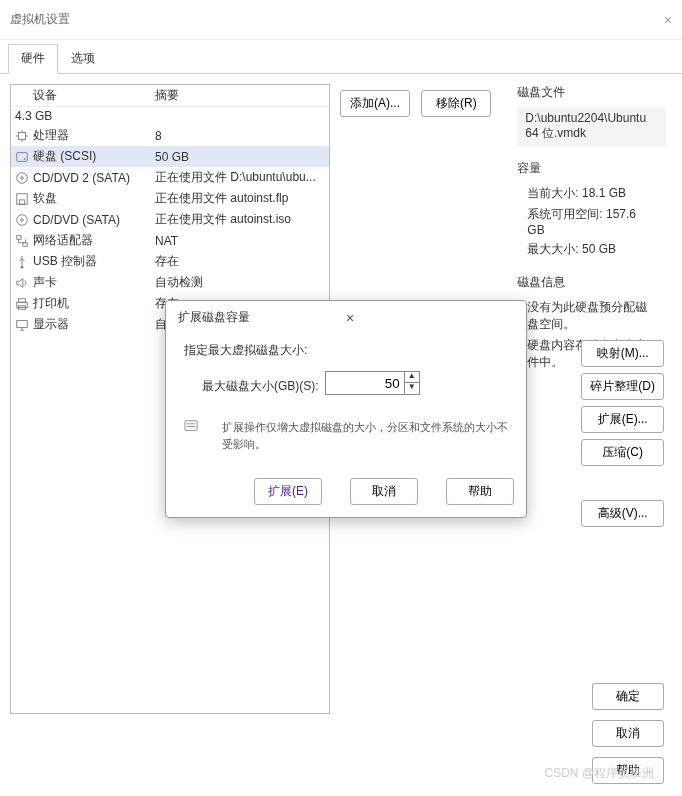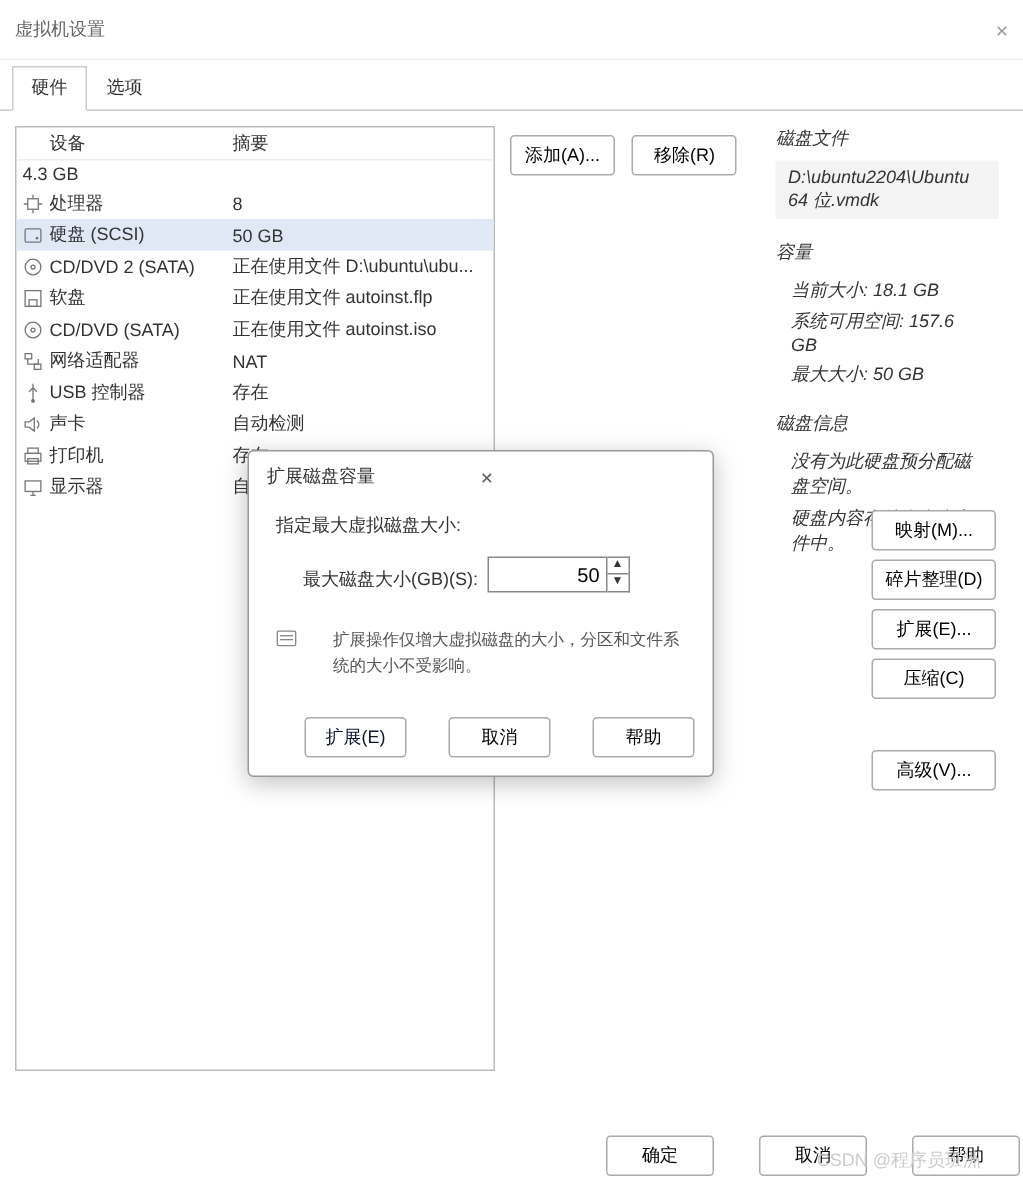--- a/index.html
+++ b/index.html
@@ -58,21 +58,21 @@
     .device-header { font-weight: normal; border-bottom: 1px solid #eee; }
     .col-device { width: 140px; display: flex; align-items: center; gap: 4px; }
     .col-summary { flex: 1; overflow: hidden; text-overflow: ellipsis; white-space: nowrap; }
     .device-row.selected { background: #e0e8f5; }
     .icon { width: 14px; height: 14px; display: inline-flex; align-items: center; justify-content: center; }
     .icon svg { width: 14px; height: 14px; }
     .right-panel {
       flex: 1;
       padding: 0 6px;
     }
-    .section { margin-bottom: 14px; font-style: italic; }
+    .section { margin-bottom: 14px; }
     .section-title { margin-bottom: 6px; color: #333; }
     .file-path {
       background: #f4f4f4;
       padding: 4px 8px;
       border-radius: 2px;
       font-size: 12px;
     }
     .info-row { padding: 2px 10px; color: #333; }
     .right-buttons {
       position: absolute;
@@ -86,48 +86,49 @@
       min-width: 72px;
       padding: 4px 8px;
       background: #fff;
       border: 1px solid #aaa;
       border-radius: 3px;
       cursor: pointer;
       font-size: 12px;
       font-family: inherit;
       margin-left: 20px;
     }
-    .btn:disabled { color: #0f172a; cursor: default; }
+    .btn:disabled { color: #4c1d95; cursor: default; }
     .bottom-device-btns {
       text-align: center;
       padding: 6px;
     }
     .bottom-device-btns .btn { margin: 0 4px; min-width: 70px; }
     .footer-btns {
       position: absolute;
       bottom: 12px;
-      right: 2px;
+      right: 18px;
       display: flex;
       gap: 10px;
+      flex-direction: column;
     }
     .footer-btns .btn { min-width: 72px; }
     .watermark {
       position: absolute;
       bottom: 14px;
       right: 28px;
       color: #ccc;
       font-size: 12px;
       pointer-events: none;
     }
     
     .modal {
       position: absolute;
       left: 165px;
       top: 300px;
-      width: 311px;
+      width: 362px;
       background: #fff;
       border: 1px solid #999;
       border-radius: 4px;
       box-shadow: 0 4px 16px rgba(0,0,0,0.25);
     }
     .modal-title {
       display: flex;
       align-items: center;
       padding: 8px 12px;
       font-size: 12px;

